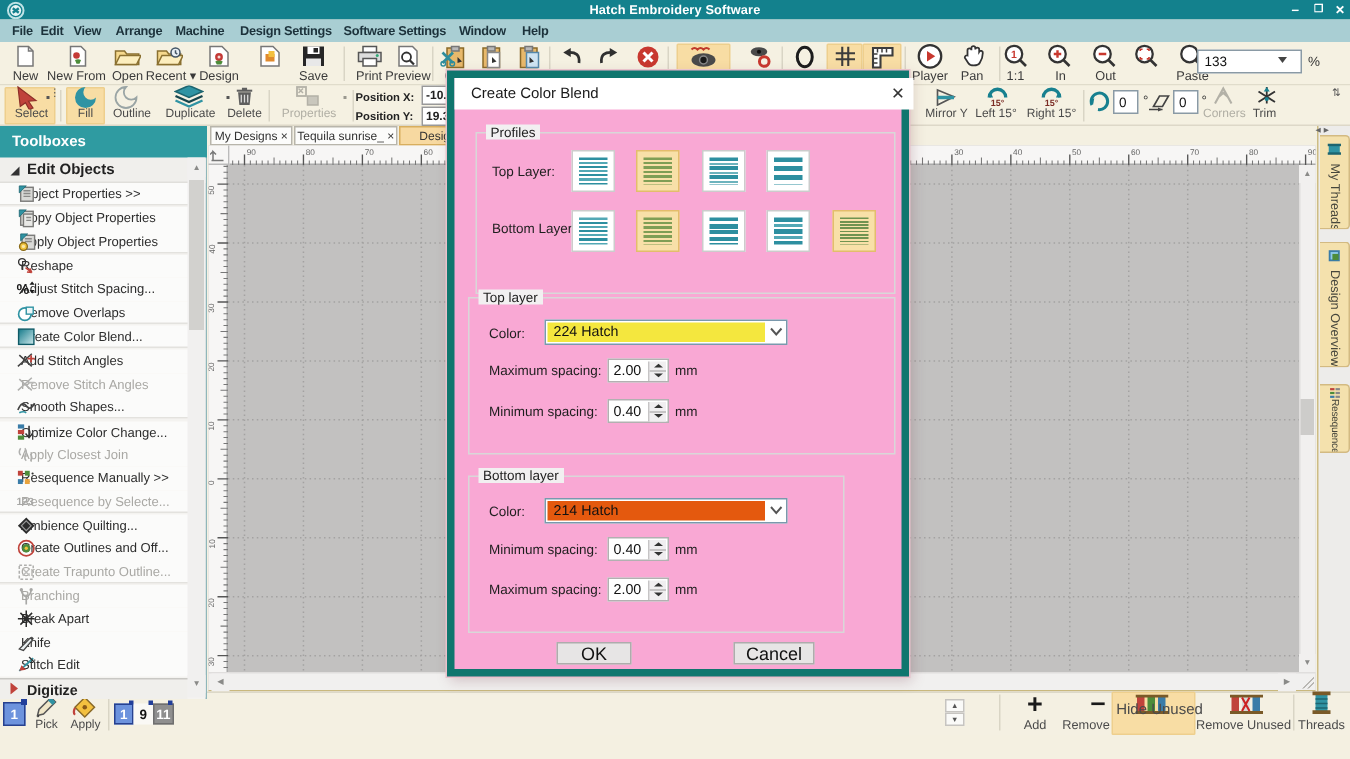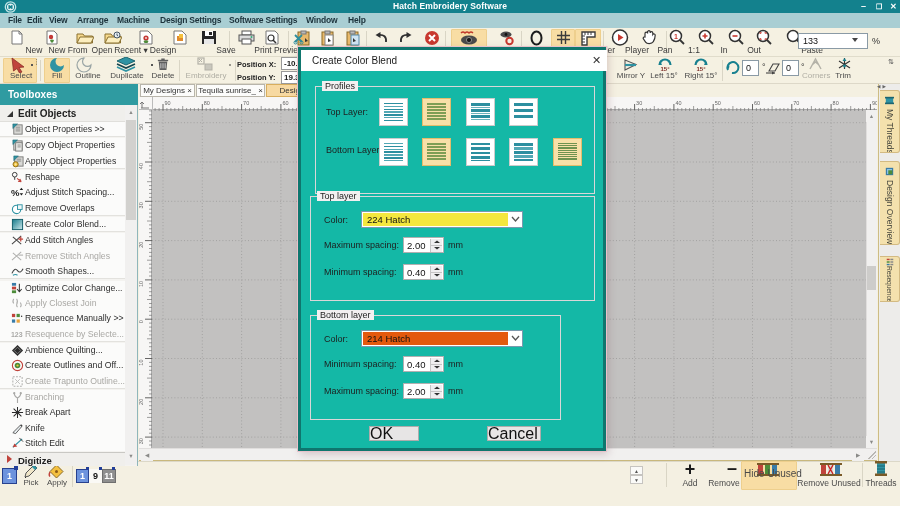--- a/index.html
+++ b/index.html
@@ -13,31 +13,31 @@
 #titletxt { left:0; top:0; width:900px; text-align:center; font-size:8.5px; letter-spacing:0.1px; font-weight:bold; color:#fff; line-height:13px; }
 .winbtn { top:0; color:#fff; font-size:9px; line-height:13px; }
 
 
 #menubar { left:0; top:13px; width:900px; height:15px; background:#a9ced3; }
 .mitem { top:13px; font-size:8.5px; font-weight:bold; color:#1c323b; line-height:15px; letter-spacing:-0.2px; }
 
 
 #tb1 { left:0; top:28px; width:900px; height:29px; background:#f5f1e2; border-bottom:1px solid #e0dccb; }
 #tb2 { left:0; top:57px; width:900px; height:27px; background:#f5f1e2; border-bottom:1px solid #ddd8c8; }
-.tlbl { font-size:8.5px; color:#3a3a3a; text-align:center; white-space:nowrap;margin-left:17px; }
+.tlbl { font-size:8.5px; color:#3a3a3a; text-align:center; white-space:nowrap; }
 .tlbl2 { font-size:8px; color:#4a4a4a; text-align:center; white-space:nowrap; }
 .hl { background:#f8dda4; border:1px solid #eecf8d; border-radius:1px; }
 .vsep { width:1px; background:#d9d5c5; }
 .gray { color:#b0aea4; }
 
 
 #toolboxes { left:0; top:84px; width:138px; height:382px; background:#f4f3f0; border-right:1px solid #8fb6ba; z-index:3; }
 #tbxhead { left:0; top:0; width:138px; height:21px; background:#2f9ba1; color:#fff; font-weight:bold; font-size:10px; line-height:21px; padding-left:8px; }
 #editobj { left:0; top:21px; width:137px; height:17px; background:#f0efec; border-bottom:1px solid #e0dfdb; font-weight:bold; font-size:10px; color:#222; line-height:17px; padding-left:18px; }
-.titem { position:absolute; left:0; width:127px; height:15.35px; font-size:8.7px; color:#2d2d2d; line-height:15.35px; padding-left:25px; white-space:nowrap; overflow:hidden; background:#fbfbfa; }
+.titem { position:absolute; left:0; width:127px; height:15.35px; font-size:8.7px; color:#2d2d2d; line-height:15.35px; padding-left:14px; white-space:nowrap; overflow:hidden; background:#fbfbfa; }
 .titem.dis { color:#a9a8a4; }
 .ticon { position:absolute; left:11px; top:1px; width:13px; height:13px; }
 .sepb { border-bottom:1px solid #e3e2de; }
 
 
 #canvasarea { left:139px; top:97px; width:738px; height:364px; background:#c2c1c0; }
 
 
 .sb { background:#f1f0ef; }
 .sbtn { background:#f1f0ef; color:#8a8a88; text-align:center; }
@@ -50,31 +50,31 @@
 .vtab { left:1px; width:20px; background:#f4e1ad; border:1px solid #d3ba82; border-left:none; border-radius:0 3px 3px 0; overflow:hidden; }
 .vtxt { writing-mode:vertical-rl; font-size:8.5px; color:#46463c; }
 
 
 #palette { left:0; top:461px; width:900px; height:29px; background:#f4f0e2; border-top:1px solid #dcd8c8; }
 
 
 #statusbar { left:0; top:490px; width:900px; height:16px; background:#2e2528; color:#dcdcdc; font-size:9.5px; line-height:16px; }
 
 
-#dialog { left:298px; top:47px; width:308px; height:404px; background:#14b8a6; border:3px solid #0f766e; box-shadow:0 0 0 1px #e8c2cb, 2px 3px 8px rgba(120,60,80,.25); }
+#dialog { left:298px; top:47px; width:308px; height:404px; background:#f9a8d4; border:5px solid #0f766e; box-shadow:0 0 0 1px #e8c2cb, 2px 3px 8px rgba(120,60,80,.25); }
 .grp { position:absolute; border:1px solid #d9d7d8; }
 .grplbl { position:absolute; top:-6px; left:6px; background:#f2f0f1; padding:0 3px; font-size:9px; color:#1e1e1e; }
 .dlbl { position:absolute; font-size:9px; color:#1e1e1e; white-space:nowrap; }
 .profbtn { position:absolute; width:29px; height:28px; background:#fff; border:1px solid #ccc; }
 .profbtn.sel { background:#f8e0a8; border:1px solid #e3bd6c; }
 .stripes { position:absolute; left:4px; top:4px; width:19px; height:18px; }
 .spin { position:absolute; width:41px; height:16px; background:#fff; border:1px solid #b2b0b1; font-size:11px; }
 .spinv { position:absolute; left:3px; top:2px; font-size:9.5px; color:#111; }
 .spinbtns { position:absolute; right:1px; top:1px; width:12px; height:12.5px; background:linear-gradient(#f0eef0 0 46%, #c6c4c5 46% 54%, #f0eef0 54%); border-left:1px solid #c6c4c5; }
-.okbtn { position:absolute; background:#e7e5e5; border:1px solid #aeacac; font-size:16px; color:#111; }
+.okbtn { position:absolute; background:#e7e5e5; border:1px solid #aeacac; font-size:12px; color:#111; text-align:center; }
 #st1 { background:repeating-linear-gradient(180deg,#2d8fa0 0 1.4px,#fff 1.4px 2.8px,#53a8b5 2.8px 4.2px,#fff 4.2px 5.6px); }
 #st2 { background:repeating-linear-gradient(180deg,#7f9e55 0 1.6px,#f8e0a8 1.6px 3px); }
 #st3 { background:repeating-linear-gradient(180deg,#2d8fa0 0 2.6px,#fff 2.6px 3.6px,#6cb3bd 3.6px 4.8px,#fff 4.8px 6px); }
 #st4 { background:repeating-linear-gradient(180deg,#2d8fa0 0 2.8px,#fff 2.8px 6px); }
 #st5 { background:repeating-linear-gradient(180deg,#53a8b5 0 1.4px,#fff 1.4px 2.8px,#2d8fa0 2.8px 4.4px,#fff 4.4px 5.6px); }
 #st6 { background:repeating-linear-gradient(180deg,#7f9e55 0 1.6px,#f8e0a8 1.6px 3px); }
 #st7 { background:repeating-linear-gradient(180deg,#2d8fa0 0 2.2px,#fff 2.2px 4.4px,#2d8fa0 4.4px 7.4px,#fff 7.4px 8.6px); }
 #st8 { background:repeating-linear-gradient(180deg,#2d8fa0 0 3px,#fff 3px 4.4px,#53a8b5 4.4px 6.6px,#fff 6.6px 8px); }
 #st9 { background:repeating-linear-gradient(180deg,#6f9350 0 1.2px,#f8e0a8 1.2px 2.2px); }
 </style>
@@ -285,21 +285,21 @@
   <div class="abs vsep" style="left:40px;top:60px;height:21px"></div>
   <div class="abs vsep" style="left:179px;top:60px;height:21px"></div>
   <div class="abs vsep" style="left:235px;top:60px;height:21px"></div>
   <div class="abs vsep" style="left:722px;top:60px;height:21px"></div>
 
   <div class="abs tlbl2" style="left:4px;top:71px;width:34px">Select</div>
   <div class="abs tlbl2" style="left:45px;top:71px;width:24px">Fill</div>
   <div class="abs tlbl2" style="left:68px;top:71px;width:40px">Outline</div>
   <div class="abs tlbl2" style="left:102px;top:71px;width:50px">Duplicate</div>
   <div class="abs tlbl2" style="left:146px;top:71px;width:34px">Delete</div>
-  <div class="abs tlbl2 gray" style="left:176px;top:71px;width:60px">Embroidery</div>
+  <div class="abs tlbl2 gray" style="left:176px;top:71px;width:60px">Properties</div>
   <div class="abs tlbl2" style="left:565px;top:71px;width:46px">Mirror X</div>
   <div class="abs tlbl2" style="left:614px;top:71px;width:34px">Mirror Y</div>
   <div class="abs tlbl2" style="left:649px;top:71px;width:30px">Left 15°</div>
   <div class="abs tlbl2" style="left:683px;top:71px;width:36px">Right 15°</div>
   <div class="abs tlbl2 gray" style="left:802px;top:71px;width:26px">Corners</div>
   <div class="abs tlbl2" style="left:832px;top:71px;width:22px">Trim</div>
 
   <svg class="abs" style="left:8px;top:57px" width="24" height="16" viewBox="0 0 24 16">
       <path d="M4 1 L16 10 L11 10.5 L14 15 L11.5 16 L9 11.5 L5.5 14 Z" fill="#c0433b" stroke="#8d2e28" stroke-width=".8"></path>
     </svg>

